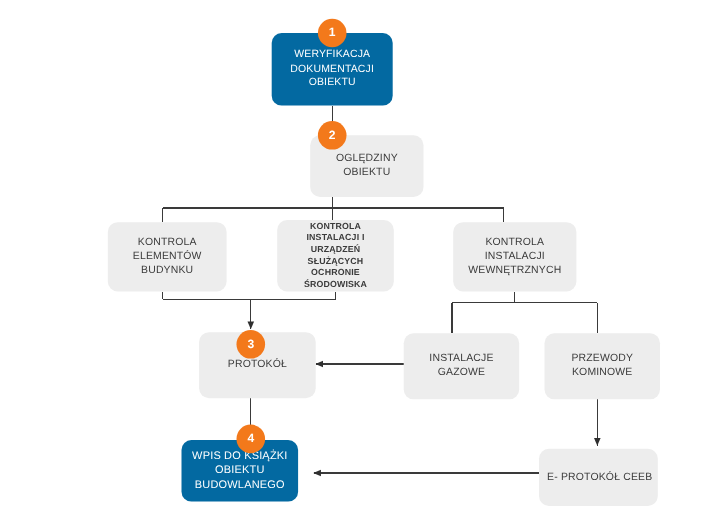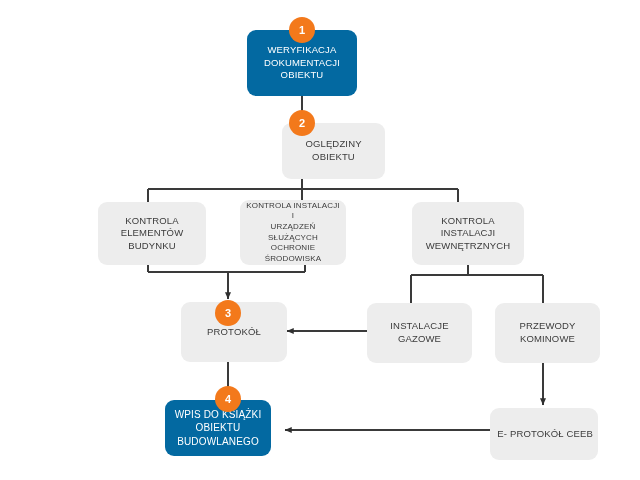--- a/index.html
+++ b/index.html
@@ -125,21 +125,21 @@
   <div class="badge" style="left:289px; top:110px;">
     <span>2</span>
   </div>
 
   <div class="node light" style="left:98px; top:202px; width:108px; height:63px; font-size:9.5px;">
     <span class="label">KONTROLA
 ELEMENTÓW
 BUDYNKU</span>
   </div>
 
-  <div class="node light" style="left:240px; top:200px; width:106px; height:65px; font-size:8px;">
+  <div class="node light" style="left:252px; top:200px; width:106px; height:65px; font-size:8px;font-weight:bold;">
     <span class="label">KONTROLA INSTALACJI I
 URZĄDZEŃ SŁUŻĄCYCH
 OCHRONIE
 ŚRODOWISKA</span>
   </div>
 
   <div class="node light" style="left:412px; top:202px; width:112px; height:63px; font-size:9.5px;">
     <span class="label">KONTROLA
 INSTALACJI
 WEWNĘTRZNYCH</span>

